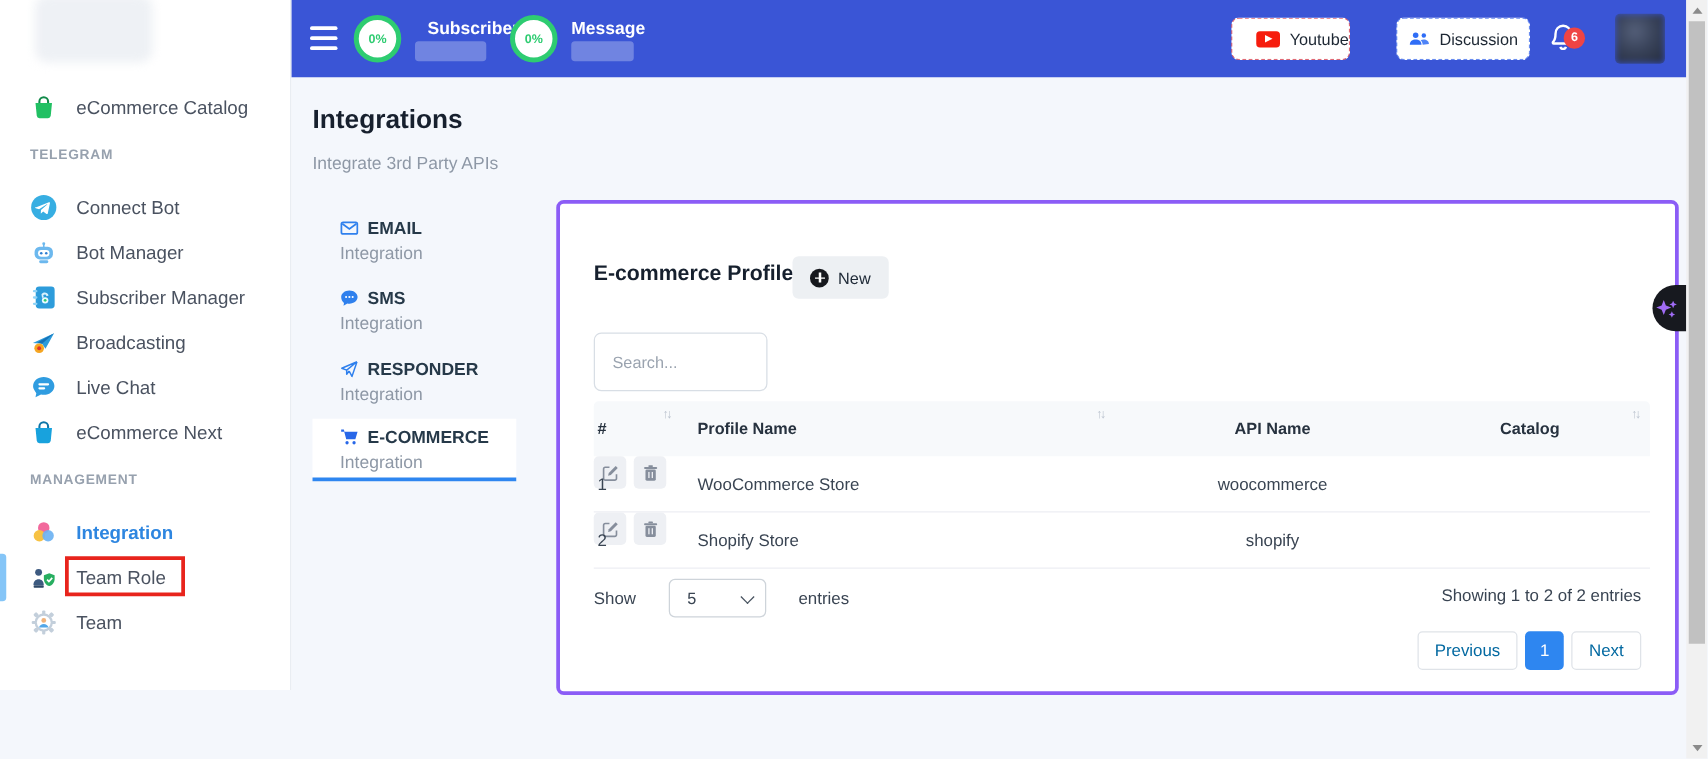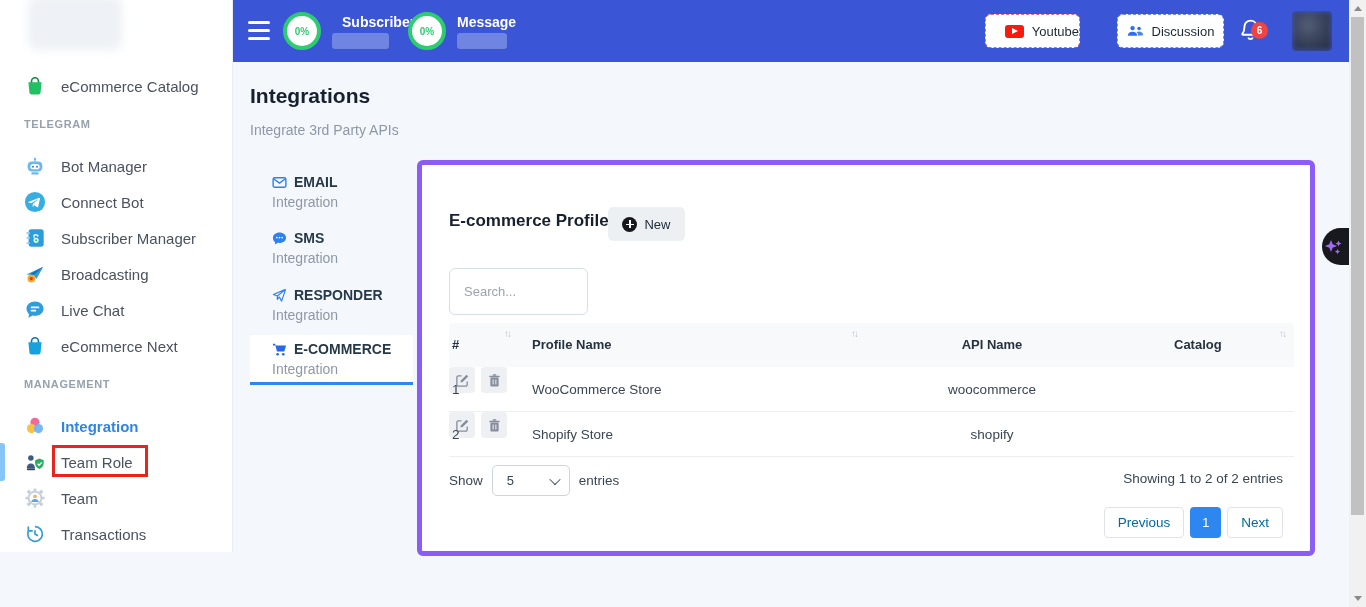--- a/index.html
+++ b/index.html
@@ -44,21 +44,21 @@
 
   
   .tab { position:absolute; left:17px; width:163px; height:50px; padding:4px 0 0 22px; cursor:pointer; }
   .tab .row1 { display:flex; align-items:center; gap:7px; height:20px; }
   .tab .row1 .tname { font-size:14px; font-weight:700; color:#263949; }
   .tab .row2 { height:20px; font-size:14px; color:#8e98a6; line-height:20px; }
   .tab.active { background:#fff; border-bottom:3px solid #2e86f0; }
   .tab-icon { width:15px; height:15px; display:flex; }
 
   
-  .card { position:absolute; left:184px; top:98px; width:898px; height:396px; background:#fff; border:5px solid #8b5cf6; border-radius:6px; }
+  .card { position:absolute; left:212px; top:98px; width:898px; height:396px; background:#fff; border:3px solid #8b5cf6; border-radius:6px; }
   .panel-title { position:absolute; left:27px; top:46px; font-size:17px; font-weight:700; color:#16202e; }
   .new-btn { position:absolute; left:186px; top:42px; width:77px; height:34px; background:#edf0f3; border:none; border-radius:5px; display:flex; align-items:center; justify-content:center; gap:7px; font-size:13px; color:#202b38; cursor:pointer; font-family:inherit; }
   .plus-icon { width:15px; height:15px; border-radius:50%; background:#16181d; position:relative; }
   .plus-icon::before,.plus-icon::after { content:""; position:absolute; background:#fff; }
   .plus-icon::before { left:7px; top:3.5px; width:1.8px; height:8px; }
   .plus-icon::after { left:3.5px; top:7px; width:8px; height:1.8px; }
   .search-input { position:absolute; left:27px; top:103px; width:139px; height:47px; border:1px solid #d8dee5; border-radius:6px; padding:0 14px; font-size:13px; color:#3a4553; font-family:inherit; outline:none; }
   .search-input::placeholder { color:#9aa3af; }
 
   
@@ -73,21 +73,21 @@
   .sort-1 { left:55px; } .sort-2 { left:402px; } .sort-3 { left:830px; }
   .tbl-row { position:relative; height:45px; border-bottom:1px solid #edeef4; }
   .tbl-row .td { position:absolute; line-height:45px; font-size:13.5px; color:#3a4553; }
   .td-num { left:3px; }
   .td-profile { left:83px; }
   .td-api { left:543px; transform:translateX(-50%); }
   .td-actions { left:726px; top:9px; display:flex; gap:6px; }
   .act-btn { width:26px; height:26px; background:#eef0f4; border:none; border-radius:4px; display:flex; align-items:center; justify-content:center; cursor:pointer; }
 
   
-  .show-row { position:absolute; left:27px; top:308px; height:15px; display:flex; align-items:center; gap:9px; font-size:13.5px; color:#3a4553; }
+  .show-row { position:absolute; left:27px; top:308px; height:15px; display:flex; align-items:center; gap:26px; font-size:13.5px; color:#3a4553; }
   .page-size-wrap { position:relative; width:78px; height:31px; }
   .page-size { width:78px; height:31px; border:1px solid #ced4da; border-radius:5px; background:#fff; appearance:none; -webkit-appearance:none; padding:0 0 0 14px; font-size:13px; color:#3a4553; font-family:inherit; cursor:pointer; outline:none; }
   .chev { position:absolute; right:10px; top:12px; width:9px; height:9px; pointer-events:none; }
   .chev::before { content:""; position:absolute; left:0; top:0; width:7px; height:7px; border-right:1.6px solid #47525f; border-bottom:1.6px solid #47525f; transform:rotate(45deg) translate(-1px,-1px); }
   .summary { position:absolute; right:27px; top:306px; font-size:13.5px; color:#3a4553; }
   .pagination { position:absolute; right:27px; top:342px; display:flex; gap:6px; }
   .pg-btn { height:31px; border:1px solid #dfe3e8; background:#fff; border-radius:4px; font-size:13.5px; color:#0369a1; padding:0 13px; cursor:pointer; font-family:inherit; }
   .pg-num { width:31px; height:31px; border:none; background:#2e86f0; color:#fff; border-radius:4px; font-size:13.5px; cursor:pointer; font-family:inherit; }
 
   
@@ -120,40 +120,40 @@
             </svg>
         </span>
         <span class="lbl">eCommerce Catalog</span>
       </div>
 
       <div class="section-title">TELEGRAM</div>
 
       <div class="nav-item">
         <span class="icon">
           <svg viewBox="0 0 24 24" width="22" height="22">
+              <circle cx="12" cy="12" r="11" fill="#37aee2"></circle>
+              <path d="M5.5 11.8l11-4.4c.6-.25 1.1.15.9.95l-1.9 8.8c-.14.6-.55.75-1.1.45l-2.9-2.1-1.4 1.35c-.2.2-.37.37-.72.37l.2-3 5.5-4.9c.24-.2-.05-.33-.37-.13l-6.8 4.3-2.93-.93c-.63-.2-.64-.63.12-.92z" fill="#fff"></path>
+            </svg>
+        </span>
+        <span class="lbl">Connect Bot</span>
+      </div>
+
+      <div class="nav-item">
+        <span class="icon">
+          <svg viewBox="0 0 24 24" width="22" height="22">
               <circle cx="12" cy="4.3" r="1.3" fill="#6cb8ee"></circle>
               <rect x="11.3" y="4.8" width="1.4" height="2.6" fill="#6cb8ee"></rect>
               <rect x="4" y="7" width="16" height="11" rx="4.5" fill="#6cb8ee"></rect>
               <rect x="7" y="9.8" width="10" height="5.8" rx="2.9" fill="#fff"></rect>
               <circle cx="9.8" cy="12.7" r="1.1" fill="#2d7dd2"></circle>
               <circle cx="14.2" cy="12.7" r="1.1" fill="#2d7dd2"></circle>
               <rect x="8" y="18.8" width="8" height="2.6" rx="1.3" fill="#6cb8ee"></rect>
             </svg>
         </span>
         <span class="lbl">Bot Manager</span>
-      </div>
-
-      <div class="nav-item">
-        <span class="icon">
-          <svg viewBox="0 0 24 24" width="22" height="22">
-              <circle cx="12" cy="12" r="11" fill="#37aee2"></circle>
-              <path d="M5.5 11.8l11-4.4c.6-.25 1.1.15.9.95l-1.9 8.8c-.14.6-.55.75-1.1.45l-2.9-2.1-1.4 1.35c-.2.2-.37.37-.72.37l.2-3 5.5-4.9c.24-.2-.05-.33-.37-.13l-6.8 4.3-2.93-.93c-.63-.2-.64-.63.12-.92z" fill="#fff"></path>
-            </svg>
-        </span>
-        <span class="lbl">Connect Bot</span>
       </div>
 
 
       <div class="nav-item">
         <span class="icon">
           <svg viewBox="0 0 24 24" width="22" height="22">
               <rect x="5" y="2.5" width="16.5" height="19" rx="3" fill="#2d9cdb"></rect>
               <rect x="2.5" y="5.5" width="4" height="2" rx="1" fill="#8fd3f6"></rect>
               <rect x="2.5" y="11" width="4" height="2" rx="1" fill="#8fd3f6"></rect>
               <rect x="2.5" y="16.5" width="4" height="2" rx="1" fill="#8fd3f6"></rect>
@@ -239,30 +239,20 @@
                 <circle cx="12" cy="12" r="8"></circle>
               </g>
               <circle cx="12" cy="12" r="6" fill="#fff"></circle>
               <circle cx="12" cy="10.2" r="2.1" fill="#f0b27a"></circle>
               <path d="M7.8 16.4c.6-2.1 2.2-3.2 4.2-3.2s3.6 1.1 4.2 3.2z" fill="#53a7e8"></path>
             </svg>
         </span>
         <span class="lbl">Team</span>
       </div>
 
-      <div class="nav-item">
-        <span class="icon">
-          <svg viewBox="0 0 24 24" width="22" height="22" fill="none" stroke="#2d9cdb" stroke-width="1.8">
-              <path d="M12 4a8 8 0 1 1-7.4 5.1"></path>
-              <path d="M4.7 3.8V8.6h4.8"></path>
-              <path d="M12 8.6V12l2.6 1.6" stroke-linecap="round"></path>
-            </svg>
-        </span>
-        <span class="lbl">Transactions</span>
-      </div>
 
     </nav>
 
     <div class="annotation-box"></div>
   </aside>
 
   <header class="topbar">
     <div class="hamburger">
         <span></span>
         <span></span>

